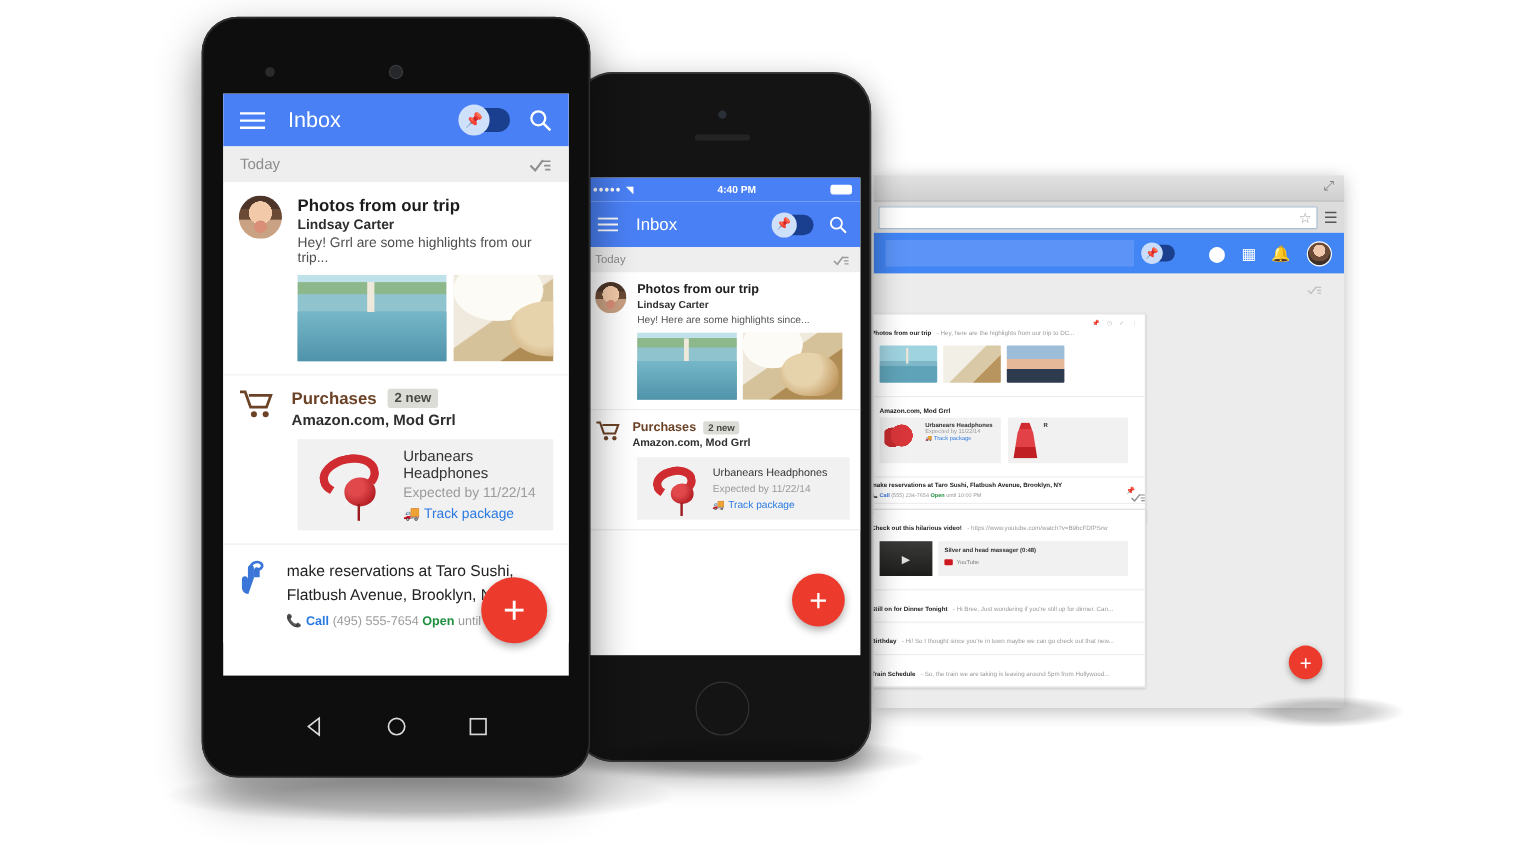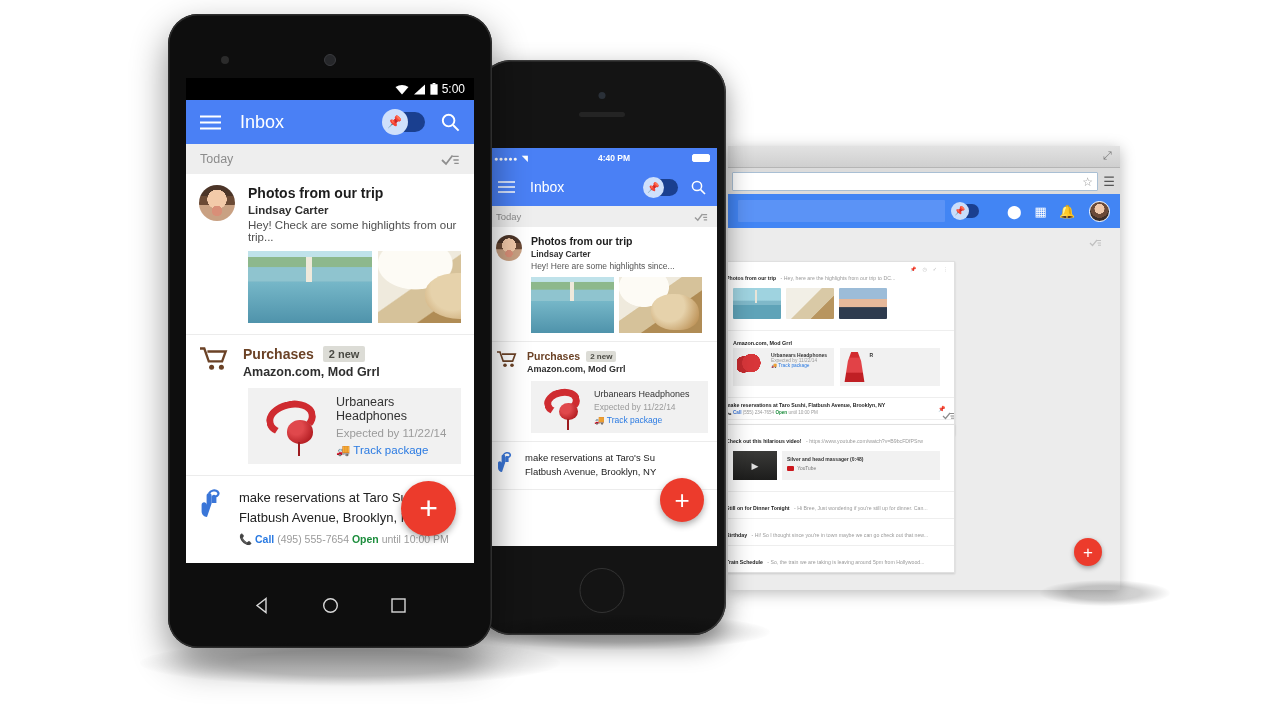--- a/index.html
+++ b/index.html
@@ -501,60 +501,32 @@
             <div style="font-size:9px;color:#333;">Urbanears Headphones</div>
             <div class="muted" style="font-size:8.5px;margin-top:3px;">Expected by 11/22/14</div>
             <div style="font-size:8.5px;margin-top:3px;">
               <span style="color:#2a7ae2;">🚚</span>
               <span class="link-blue">Track package</span>
             </div>
           </div>
         </div>
       </div>
 
-      <div class="item" style="padding:9px 9px 10px 9px;">
-        <div style="display:flex;gap:9px;align-items:flex-start;">
-          <span>
-            <svg width="20" height="22" viewBox="0 0 20 22">
-              <path d="M6 21c-2.2 0-4-1.8-4-4v-5c0-1 .8-1.8 1.8-1.8S5.6 11 5.6 12v1.4V5.4C5.6 4.4 6.4 3.6 7.4 3.6S9.2 4.4 9.2 5.4v6" fill="#3a76d8"></path>
-              <path d="M7.4 4 C8.6 1.6 12 1 13.6 2.6 C15 4 14 6 12 6.2" stroke="#3a76d8" stroke-width="1.6" fill="none"></path>
-              <path d="M9.2 11V6.6c0-.9.8-1.6 1.7-1.6s1.7.7 1.7 1.6V11" fill="#3a76d8"></path>
-            </svg>
-          </span>
-          <div style="flex:1;min-width:0;">
-            <div style="font-size:9.5px;color:#222;line-height:1.45;">make reservations at Taro's Su</div>
-            <div style="font-size:9.5px;color:#222;line-height:1.45;">Flatbush Avenue, Brooklyn, NY</div>
-          </div>
-        </div>
-      </div>
 
       <div class="fab" style="width:44px;height:44px;right:13px;top:330px;font-size:26px;">+</div>
     </div>
 
     <div class="ip-home"></div>
   </div>
 
   <div class="android">
     <div class="an-sensor"></div>
     <div class="an-cam"></div>
 
     <div class="an-screen">
-      <div class="an-status">
-        <svg width="14" height="11" viewBox="0 0 14 11">
-          <path d="M7 10.5 L0.5 3 Q7 -1 13.5 3 Z" fill="#fff"></path>
-        </svg>
-        <svg width="13" height="11" viewBox="0 0 13 11">
-          <path d="M12 0.5 V10.5 H1 Z" fill="#fff"></path>
-        </svg>
-        <svg width="8" height="12" viewBox="0 0 8 12">
-          <rect x="2.6" y="0" width="2.8" height="1.4" fill="#fff"></rect>
-          <rect x="0.4" y="1.2" width="7.2" height="10.5" fill="#fff"></rect>
-        </svg>
-        <span>5:00</span>
-      </div>
 
       <div class="an-appbar">
         <svg width="21" height="15" viewBox="0 0 21 15">
           <path d="M0 1.5h21M0 7.5h21M0 13.5h21" stroke="#fff" stroke-width="2"></path>
         </svg>
         <span class="an-title">Inbox</span>
         <div class="an-toggle">
           <span class="knob">📌</span>
         </div>
         <svg class="an-searchbtn" width="19" height="19" viewBox="0 0 19 19">
@@ -570,21 +542,21 @@
           <path d="M11.5 3.4 h6.2 M12.4 7 h5.3 M13.3 10.4 h4.4" stroke="#8f8f8f" stroke-width="1.4" fill="none"></path>
         </svg>
       </div>
 
       <div class="item" style="padding:11px 13px 0 13px;">
         <div style="display:flex;gap:13px;">
           <div class="avatar-photo" style="width:36px;height:36px;"></div>
           <div style="flex:1;min-width:0;">
             <div style="font-size:14px;font-weight:bold;color:#1c1c1c;">Photos from our trip</div>
             <div style="font-size:11.5px;font-weight:bold;color:#2e2e2e;margin-top:3px;">Lindsay Carter</div>
-            <div style="font-size:11.5px;color:#4e4e4e;margin-top:3px;">Hey! Check are some highlights from our trip...</div>
+            <div style="font-size:11.5px;color:#4e4e4e;margin-top:3px;">Hey! Grrl are some highlights from our trip...</div>
           </div>
         </div>
         <div class="photo-strip" style="margin-top:8px;gap:6px;padding-left:49px;padding-bottom:11px;">
           <div class="ph ph-dc" style="width:124px;height:72px;"></div>
           <div class="ph ph-food" style="width:124px;height:72px;"></div>
 
         </div>
       </div>
 
       <div class="item" style="padding:11px 13px 0 13px;">

